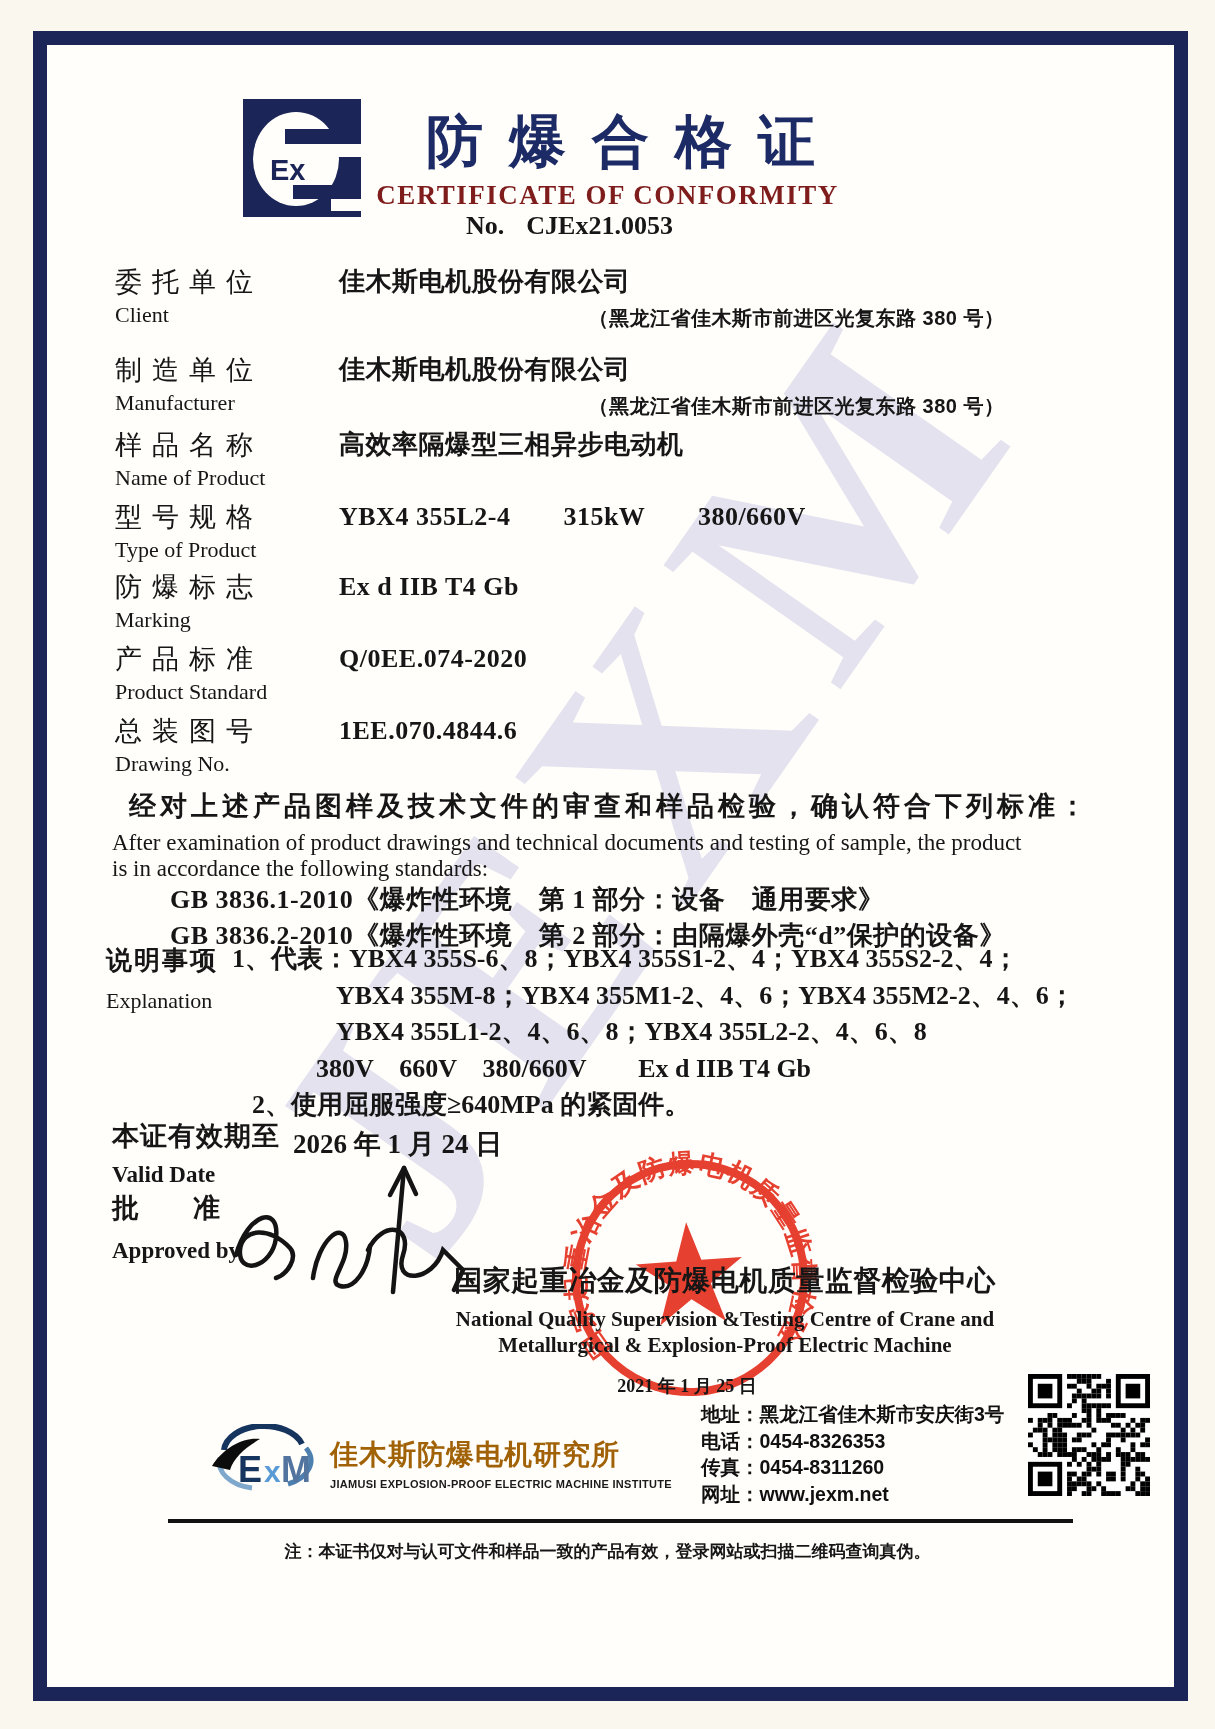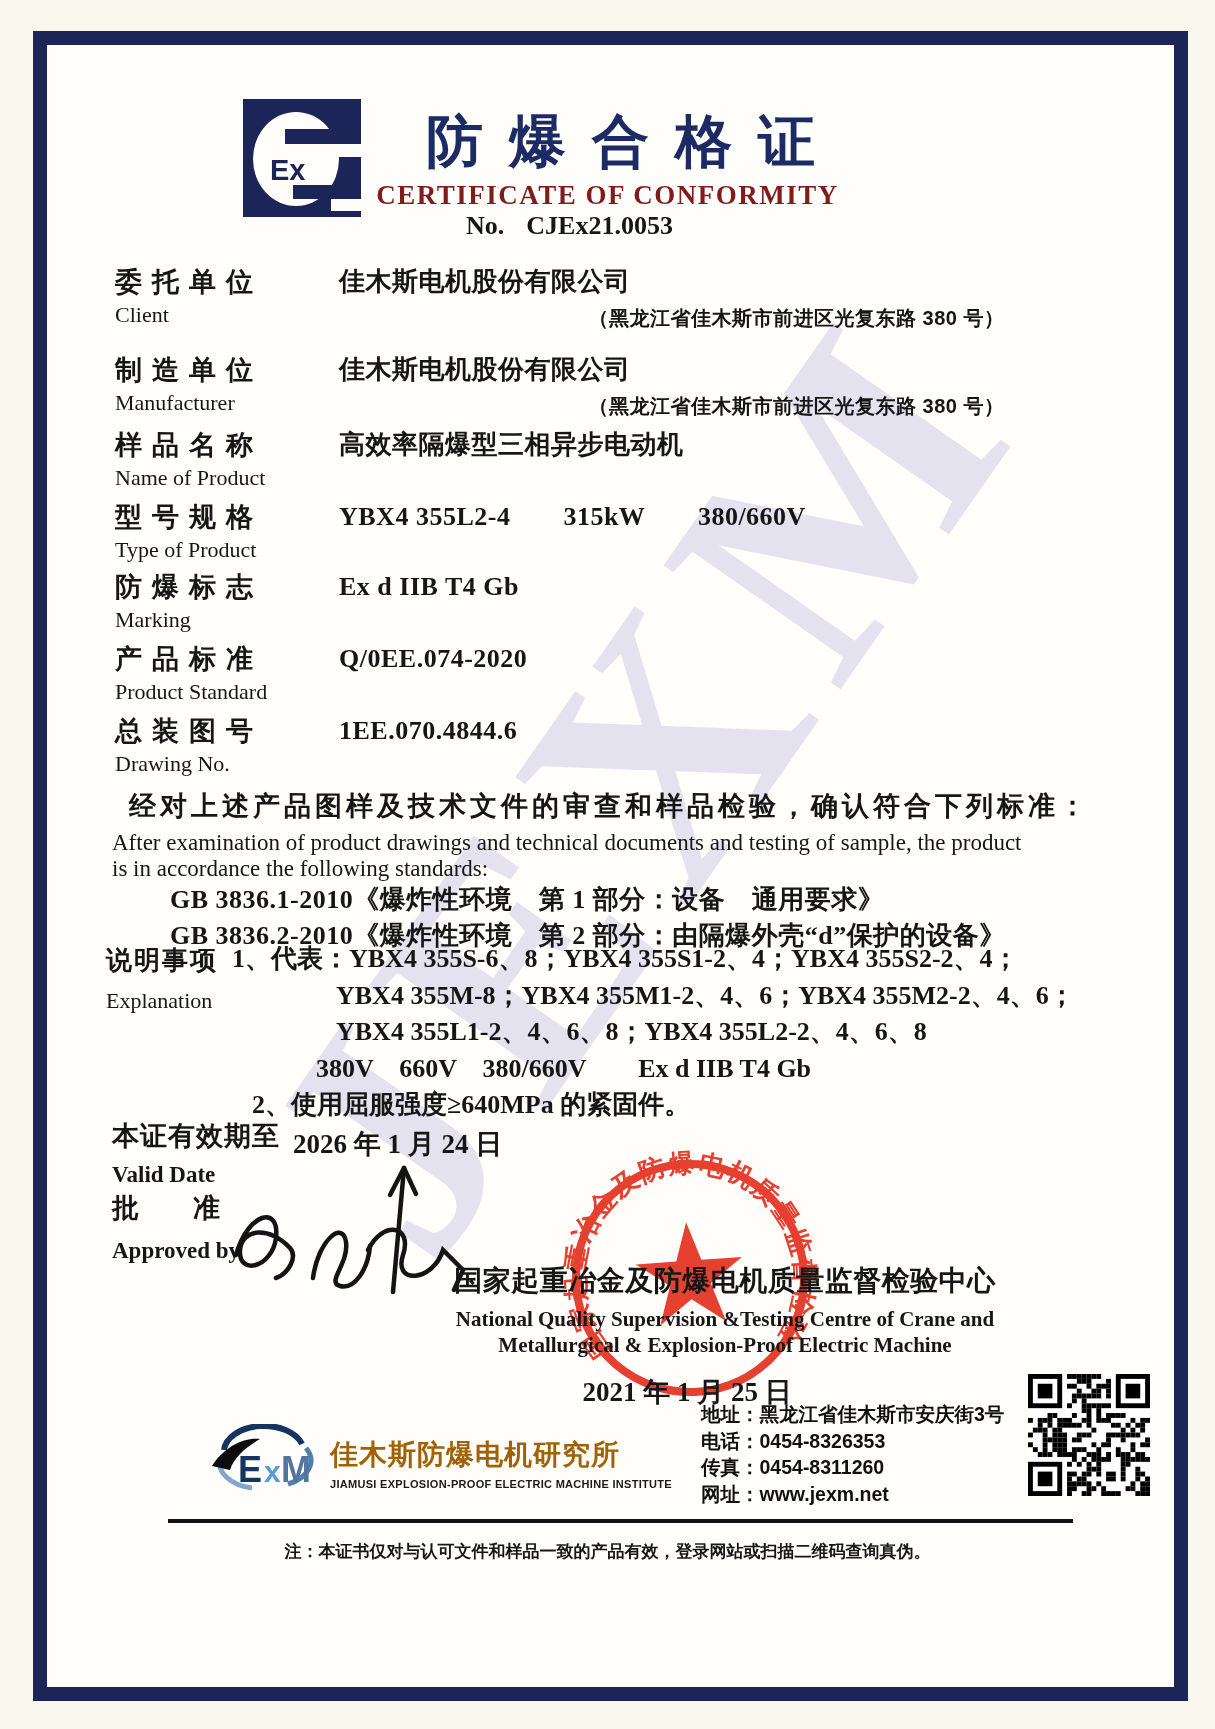--- a/index.html
+++ b/index.html
@@ -30,21 +30,21 @@
   .cert-no .num{margin-left:22px;}
 
   
   .fields{left:115px;top:268px;width:990px;}
   .field{display:flex;height:72px;}
   .field:nth-child(1){height:88px;}
   .field:nth-child(2){height:75px;}
   .field:nth-child(3){height:72px;}
   .field:nth-child(4){height:70px;}
   .f-label{width:224px;flex:none;}
-  .f-label .cn{font-size:27px;font-weight:700;letter-spacing:10px;line-height:1.05;}
+  .f-label .cn{font-size:27px;font-weight:400;letter-spacing:10px;line-height:1.05;}
   .f-label .en{font-size:22px;margin-top:8px;line-height:1;}
   .f-value .val{font-size:26px;font-weight:700;line-height:1.1;letter-spacing:0.5px;}
   .f-value .note{font-size:20px;font-weight:600;margin-top:8px;letter-spacing:0.5px;}
 
   
   .statement{left:112px;top:788px;width:995px;}
   .st-cn{font-size:27px;font-weight:700;letter-spacing:4px;text-align:center;}
   .st-en{font-size:23px;line-height:26px;margin-top:6px;}
   .st-std{font-size:26px;font-weight:700;margin-left:58px;line-height:36px;letter-spacing:0.5px;}
   .st-std:first-of-type{margin-top:6px;}
@@ -65,21 +65,21 @@
   .valid-value{left:293px;top:1126px;font-size:27px;font-weight:700;}
   .approve-label{left:112px;top:1190px;}
   .approve-label .cn{font-size:27px;font-weight:700;}
   .approve-label .en{font-size:23px;font-weight:700;margin-top:12px;}
   .signature{left:218px;top:1150px;width:280px;height:160px;}
 
   
   .authority{left:400px;top:1262px;width:650px;text-align:center;}
   .auth-cn{font-size:28px;font-weight:700;letter-spacing:0.5px;}
   .auth-en{font-size:21px;font-weight:700;line-height:26px;margin-top:6px;}
-  .auth-date{font-size:27px;font-weight:700;margin-top:16px;transform:translateX(-38px);}
+  .auth-date{font-size:18px;font-weight:700;margin-top:16px;transform:translateX(-38px);}
   .stamp{left:560px;top:1148px;width:260px;height:260px;opacity:0.92;}
 
   
   .jexm-logo{left:210px;top:1424px;width:110px;height:70px;}
   .institute{left:330px;top:1436px;font-family:"Liberation Sans","DejaVu Sans",sans-serif;}
   .inst-cn{font-size:28px;font-weight:700;letter-spacing:1px;color:#a16207;}
   .inst-en{font-size:11px;font-weight:700;letter-spacing:0.3px;margin-top:4px;color:#1a1a1a;}
   .contact{left:701px;top:1401px;font-family:"Liberation Sans","DejaVu Sans",sans-serif;
     font-size:19.5px;font-weight:700;line-height:26.5px;color:#101010;}
   .qr{left:1028px;top:1374px;width:122px;height:122px;}

